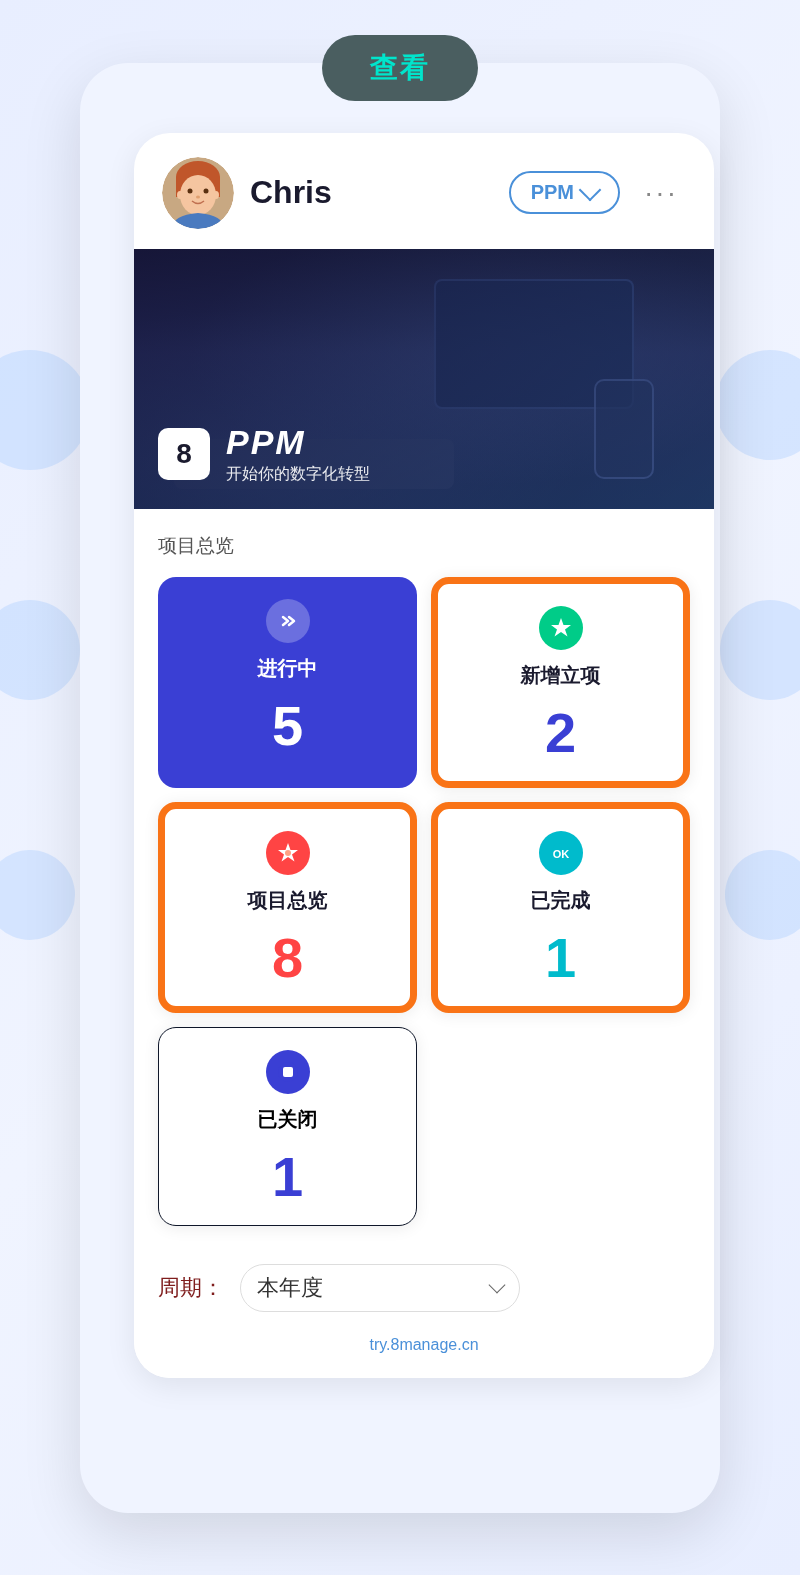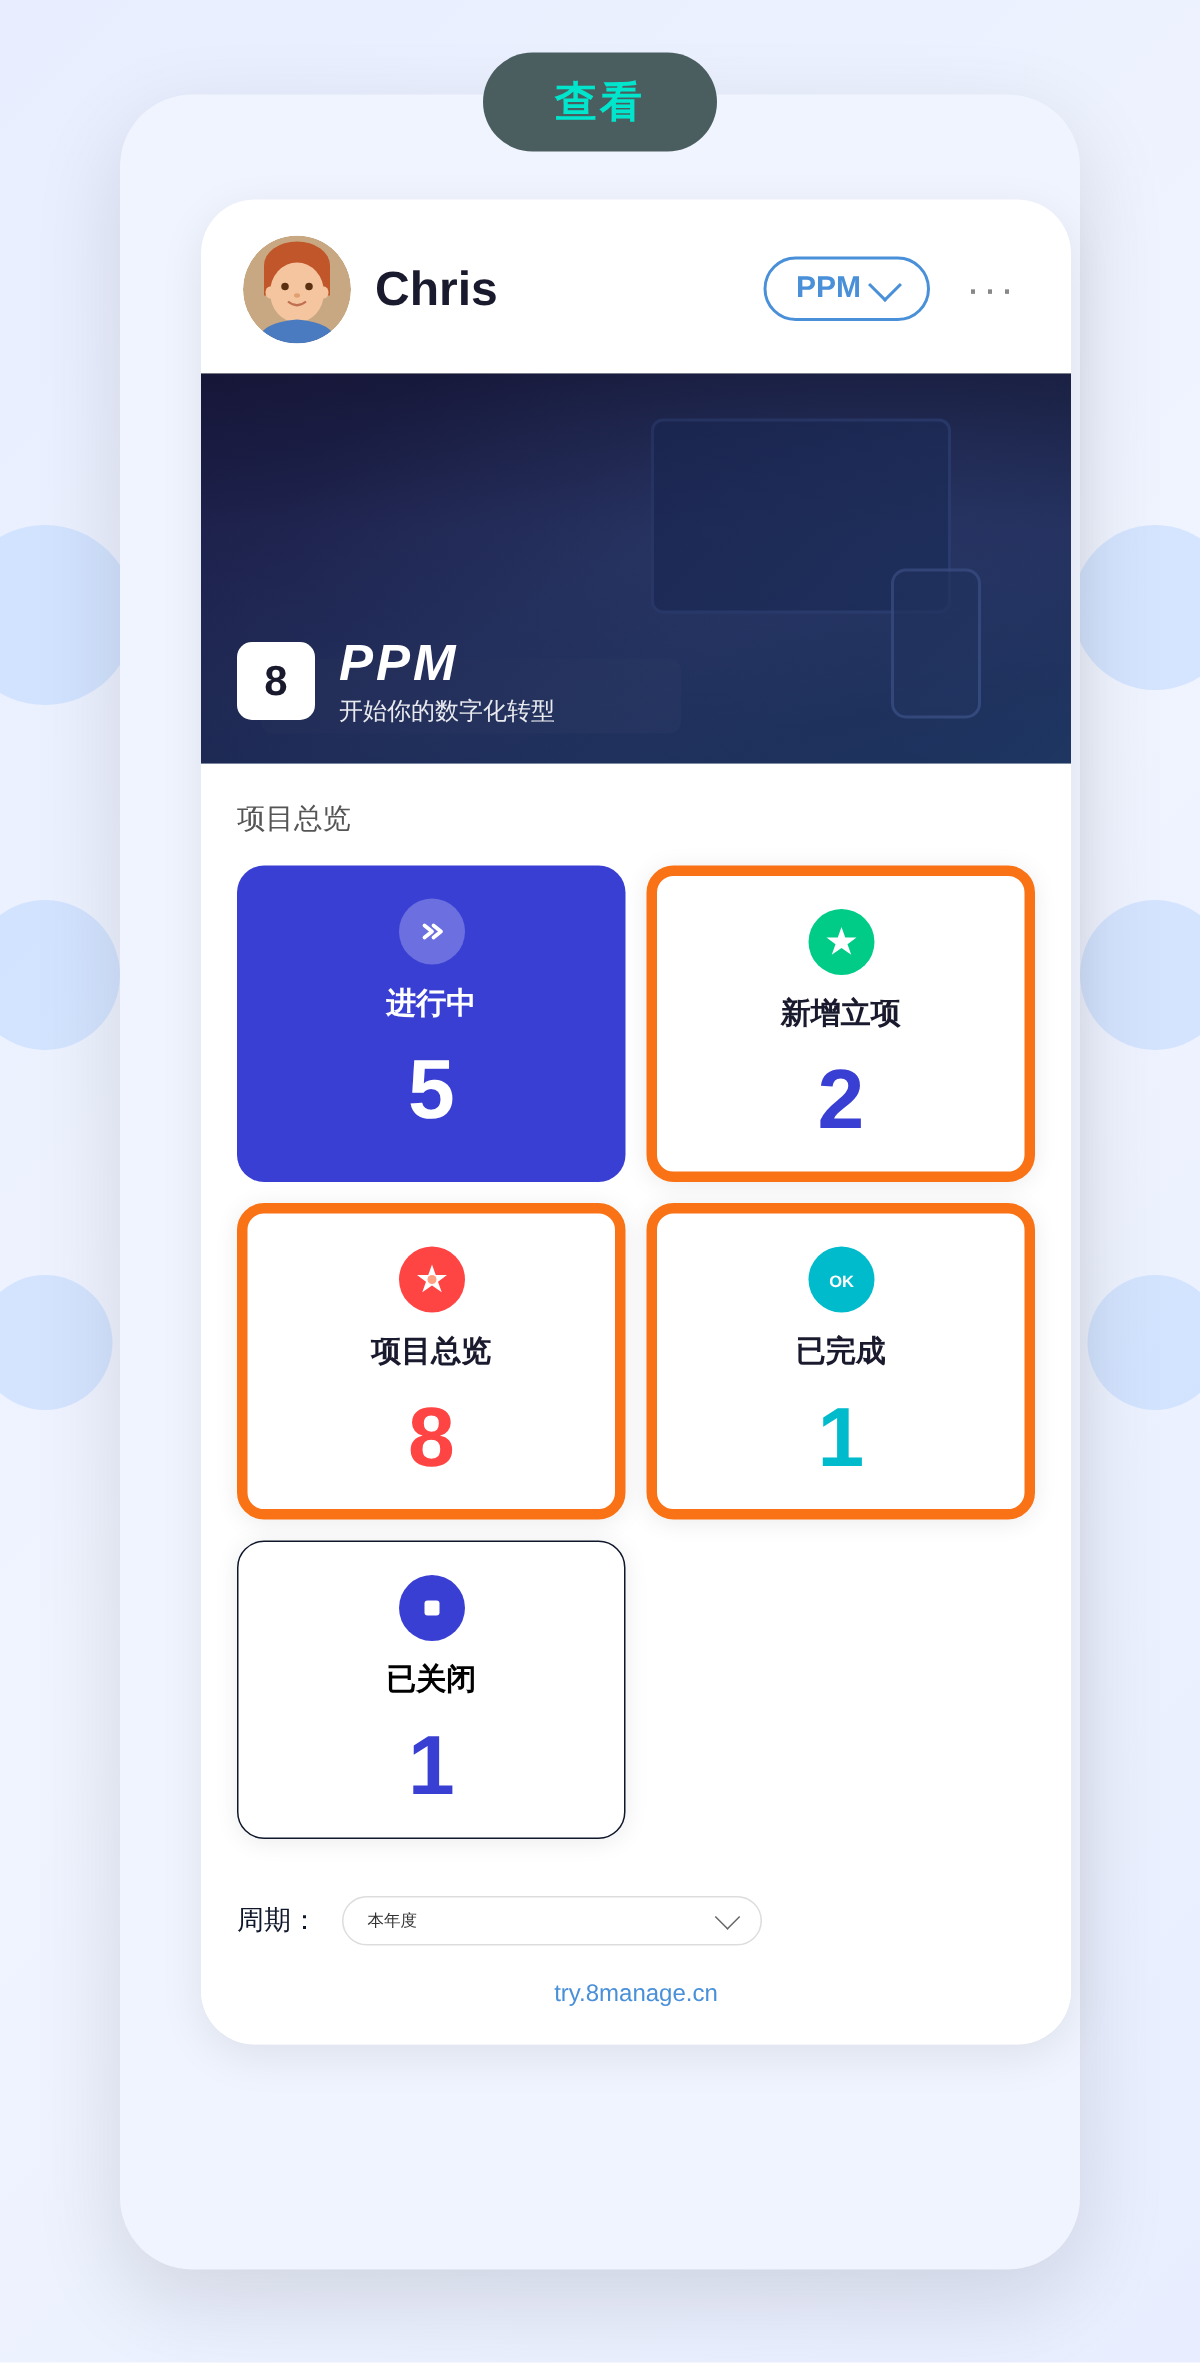--- a/index.html
+++ b/index.html
@@ -298,30 +298,30 @@
 
     
     .period-row {
       display: flex;
       align-items: center;
       gap: 16px;
       padding: 18px 24px 10px;
       background: white;
     }
     .period-label {
-      font-size: 18px;
-      color: #0f172a;
+      font-size: 22px;
+      color: #7f1d1d;
       white-space: nowrap;
     }
     .period-select {
       flex: 1;
       border: 1.5px solid #ddd;
       border-radius: 50px;
       padding: 8px 16px;
-      font-size: 11px;
+      font-size: 22px;
       color: #333;
       display: flex;
       align-items: center;
       justify-content: space-between;
       cursor: pointer;
       max-width: 280px;
     }
     .period-chevron {
       width: 12px;
       height: 12px;

